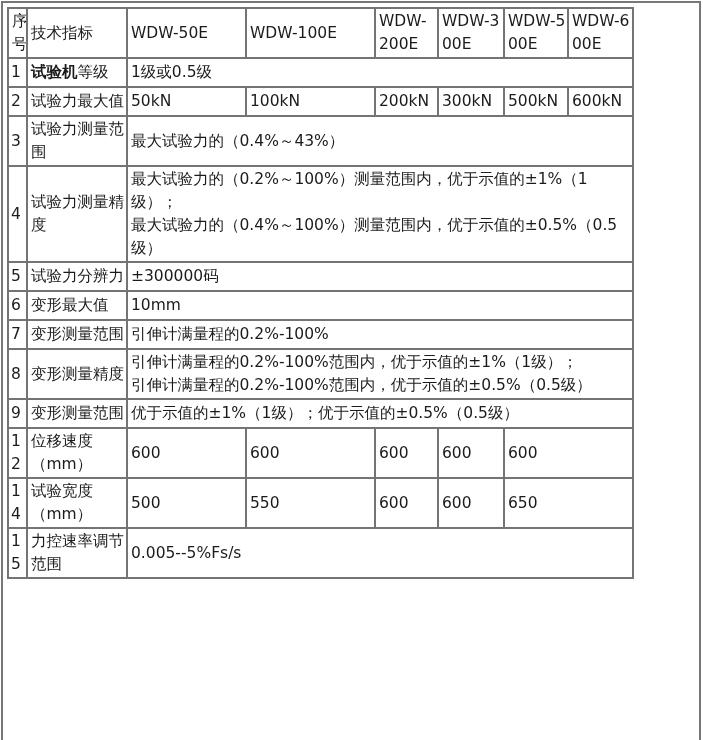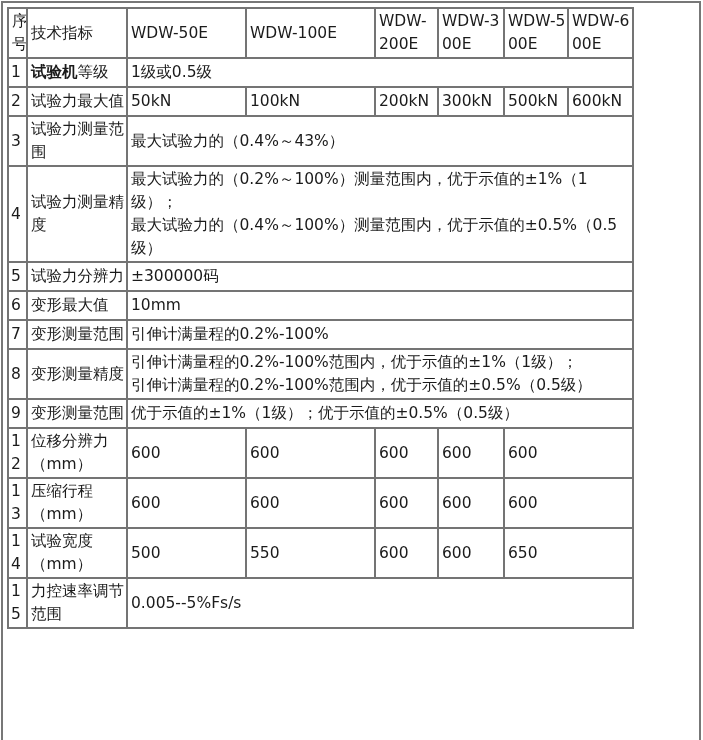--- a/index.html
+++ b/index.html
@@ -125,31 +125,21 @@
           <td class="val" colspan="6">引伸计满量程的0.2%-100%范围内，优于示值的±1%（1级）；
 引伸计满量程的0.2%-100%范围内，优于示值的±0.5%（0.5级）</td>
         </tr>
         <tr>
           <td class="num">9</td>
           <td class="label">变形测量范围</td>
           <td class="val" colspan="6">优于示值的±1%（1级）；优于示值的±0.5%（0.5级）</td>
         </tr>
         <tr>
           <td class="num">12</td>
-          <td class="label">位移分辨力
-（mm）</td>
-          <td class="val">600</td>
-          <td class="val">600</td>
-          <td class="val">600</td>
-          <td class="val">600</td>
-          <td class="val" colspan="2">600</td>
-        </tr>
-        <tr>
-          <td class="num">13</td>
-          <td class="label">压缩行程
+          <td class="label">位移速度
 （mm）</td>
           <td class="val">600</td>
           <td class="val">600</td>
           <td class="val">600</td>
           <td class="val">600</td>
           <td class="val" colspan="2">600</td>
         </tr>
         <tr>
           <td class="num">14</td>
           <td class="label">试验宽度

